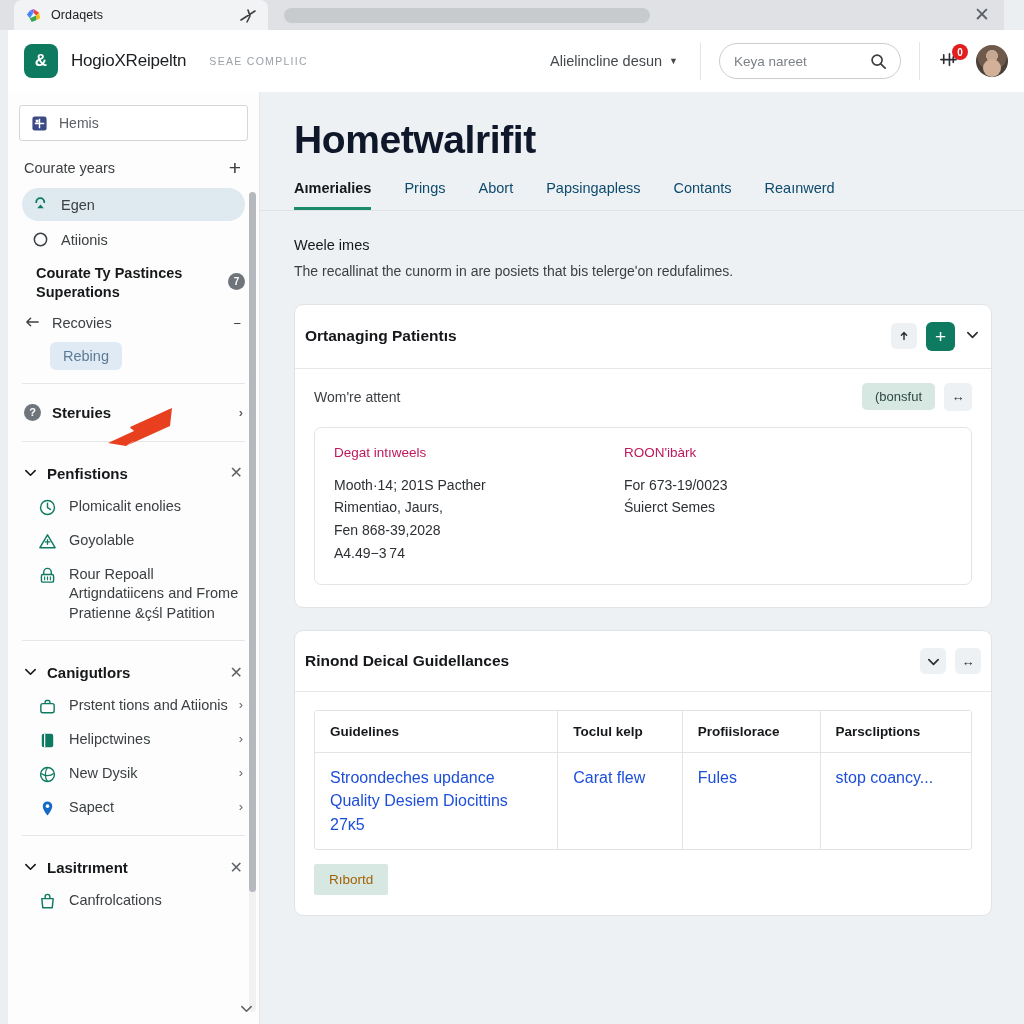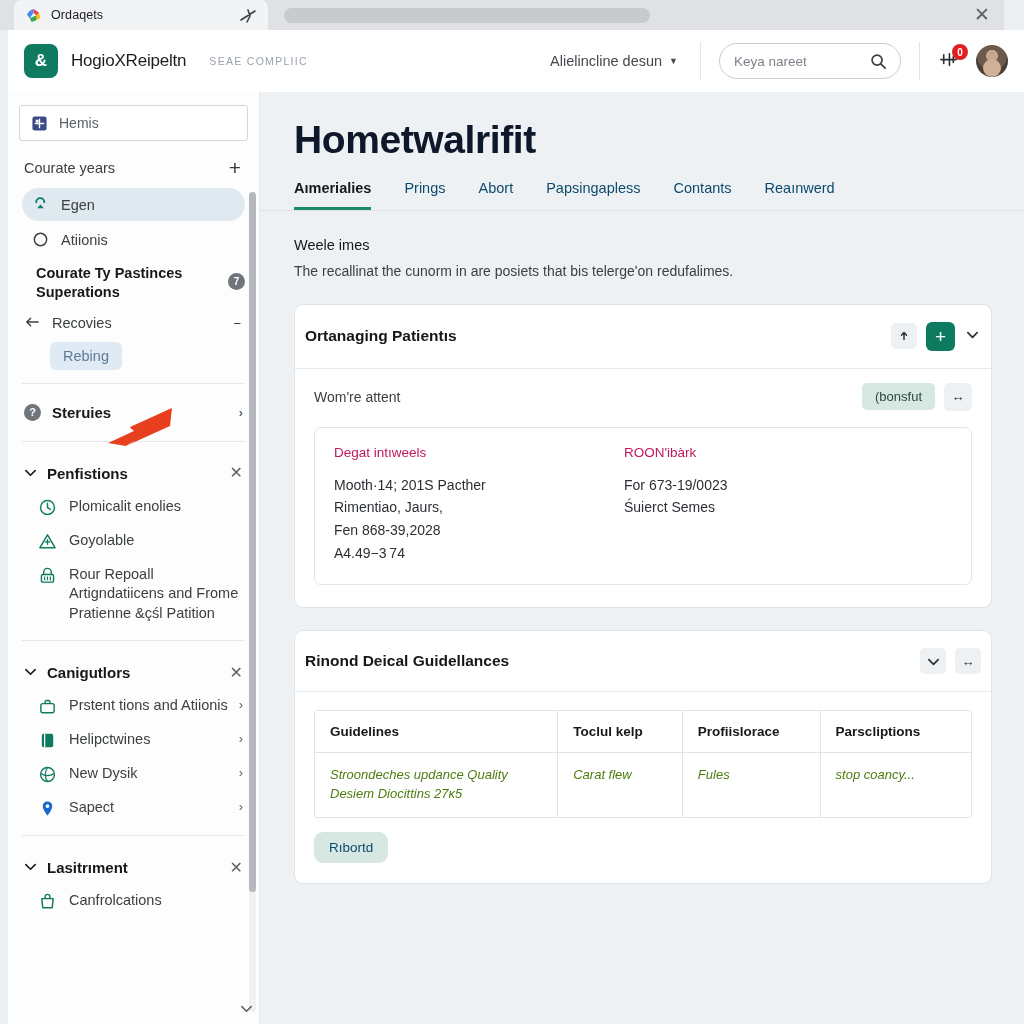--- a/index.html
+++ b/index.html
@@ -260,28 +260,28 @@
 
   table { width:100%; border-collapse:collapse; }
   .tbl-wrap { margin:18px 19px 0 19px; border:1px solid #e0e4e7; border-radius:3px; overflow:hidden; }
   th {
     text-align:left; font-size:13.5px; font-weight:bold; color:#16181a;
     padding:13px 15px; border-bottom:1px solid #e0e4e7; border-right:1px solid #e0e4e7;
     background:#fff; white-space:nowrap;
   }
   th:last-child { border-right:none; }
   td {
-    font-size:13px; color:#4d7c0f; padding:13px 15px; line-height:1.45;
-    border-right:1px solid #e0e4e7; vertical-align:top;font-style:italic;
+    font-size:16px; color:#1d4ed8; padding:13px 15px; line-height:1.45;
+    border-right:1px solid #e0e4e7; vertical-align:top;
   }
   td:last-child { border-right:none; }
   .tbl-footer { padding:14px 19px 20px 19px; }
   .footer-chip {
-    display:inline-block; background:#d7e7e2; color:#0c4a6e; font-size:13.5px;
-    padding:8px 15px; border-radius:9px;
+    display:inline-block; background:#d7e7e2; color:#a16207; font-size:13.5px;
+    padding:8px 15px; border-radius:2px;
   }
 </style>
 </head>
 <body>
 
 <div id="app">
 
   <div class="chrome">
     <div class="tab">
       <span class="tab-favicon">

